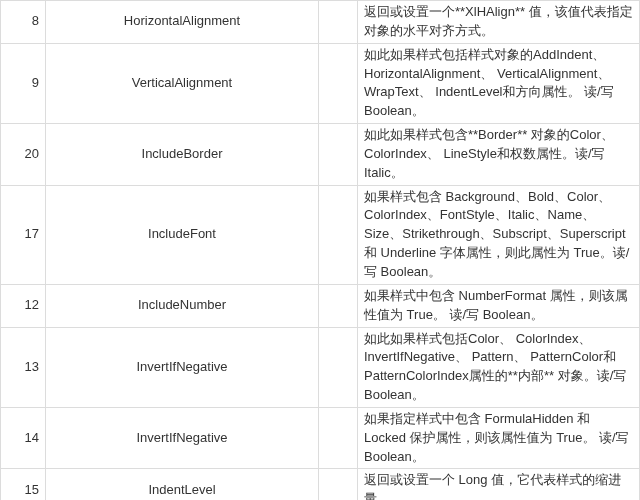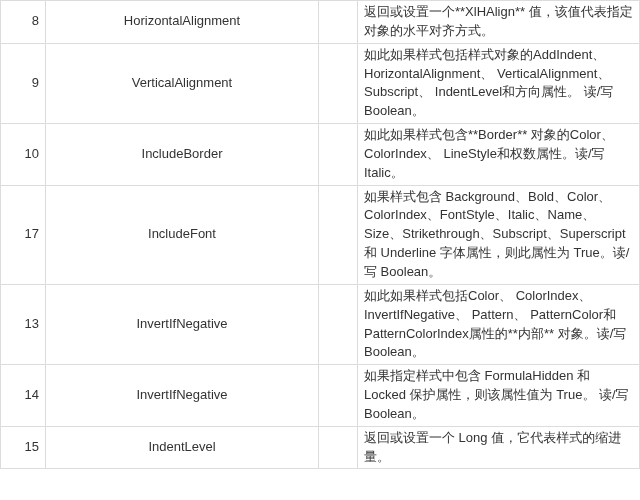--- a/index.html
+++ b/index.html
@@ -46,33 +46,39 @@
     <tr>
       <td class="num">8</td>
       <td class="name">HorizontalAlignment</td>
       <td class="empty"></td>
       <td class="desc">返回或设置一个**XlHAlign** 值，该值代表指定对象的水平对齐方式。</td>
     </tr>
     <tr>
       <td class="num">9</td>
       <td class="name">VerticalAlignment</td>
       <td class="empty"></td>
-      <td class="desc">如此如果样式包括样式对象的AddIndent、 HorizontalAlignment、 VerticalAlignment、 Subscript、 IndentLevel和方向属性。 读/写 Boolean。</td>
+      <td class="desc">如此如果样式包括样式对象的AddIndent、 HorizontalAlignment、 VerticalAlignment、 WrapText、 IndentLevel和方向属性。 读/写 Boolean。</td>
     </tr>
     <tr>
-      <td class="num">10</td>
+      <td class="num">20</td>
       <td class="name">IncludeBorder</td>
       <td class="empty"></td>
       <td class="desc">如此如果样式包含**Border** 对象的Color、 ColorIndex、 LineStyle和权数属性。读/写 Italic。</td>
     </tr>
     <tr>
       <td class="num">17</td>
       <td class="name">IncludeFont</td>
       <td class="empty"></td>
       <td class="desc">如果样式包含 Background、Bold、Color、ColorIndex、FontStyle、Italic、Name、Size、Strikethrough、Subscript、Superscript 和 Underline 字体属性，则此属性为 True。读/写 Boolean。</td>
+    </tr>
+    <tr>
+      <td class="num">12</td>
+      <td class="name">IncludeNumber</td>
+      <td class="empty"></td>
+      <td class="desc">如果样式中包含 NumberFormat 属性，则该属性值为 True。 读/写 Boolean。</td>
     </tr>
     <tr>
       <td class="num">13</td>
       <td class="name">InvertIfNegative</td>
       <td class="empty"></td>
       <td class="desc">如此如果样式包括Color、 ColorIndex、 InvertIfNegative、 Pattern、 PatternColor和PatternColorIndex属性的**内部** 对象。读/写 Boolean。</td>
     </tr>
     <tr>
       <td class="num">14</td>
       <td class="name">InvertIfNegative</td>

